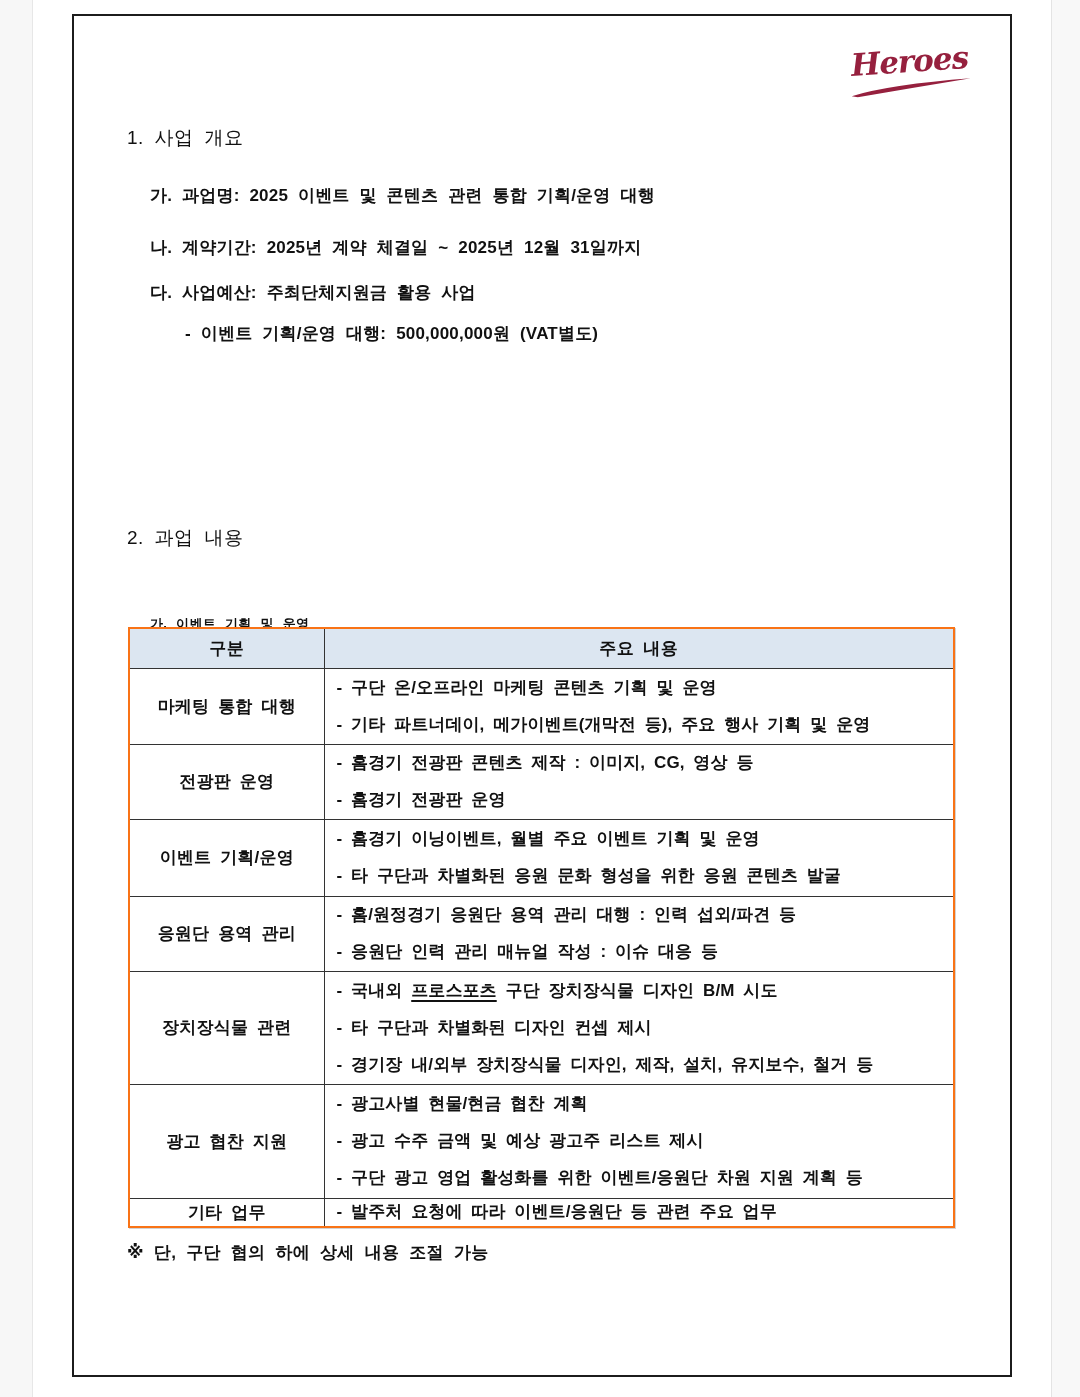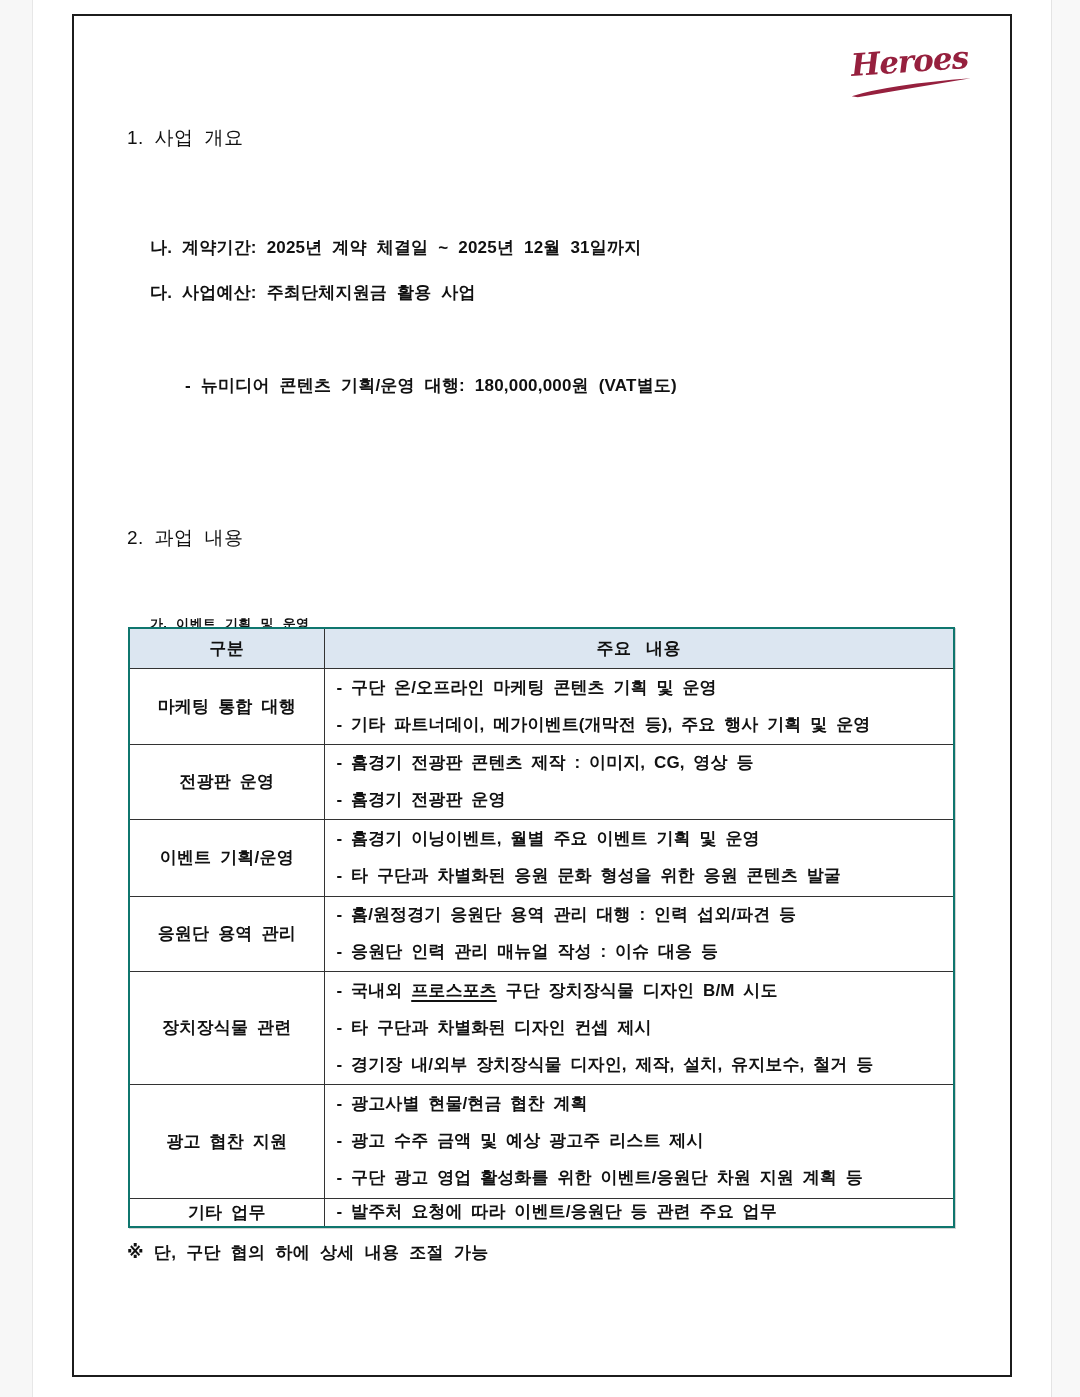--- a/index.html
+++ b/index.html
@@ -68,21 +68,21 @@
     width: 825px;
     border-collapse: collapse;
     table-layout: fixed;
     font-size: 17px;
     box-shadow: 1px 1px 0 rgba(130,130,130,0.35);
   }
   .tasks-table th, .tasks-table td {
     border: 1.6px solid #333333;
     vertical-align: middle;
   }
-  .tasks-table { border: 2px solid #0f766e; }
+  .tasks-table { border: 2px solid #f97316; }
   .col-cat { width: 195px; }
   .col-body { width: 630px; }
   .tasks-table th {
     height: 40px;
     font-weight: 700; letter-spacing: 0.5px; word-spacing: 4px;
     text-align: center;
   }
   td.cat-cell {
     text-align: center; font-weight: 600;
     letter-spacing: 0.2px; word-spacing: 4px; margin-top: 29px;
@@ -120,37 +120,38 @@
 
     <div class="logo" style="color: rgb(150, 32, 62);">
       <span class="logo-text">Heroes</span>
       <svg class="logo-swoosh" width="128" height="14" viewBox="0 0 128 14">
         <path d="M4 12 Q 44 3 124 2.5 Q 66 8 10 13.5 Z" fill="currentColor"></path>
       </svg>
     </div>
 
     <div class="h-title" style="top:110px">1. 사업 개요</div>
 
+    <div class="doc-line" style="left:76px; top:168px">가. 과업명: 2025 이벤트 및 콘텐츠 관련 통합 기획/운영 대행</div>
     <div class="doc-line" style="left:76px; top:220px">나. 계약기간: 2025년 계약 체결일 ~ 2025년 12월 31일까지</div>
     <div class="doc-line" style="left:76px; top:265px">다. 사업예산: 주최단체지원금 활용 사업</div>
 
-    <div class="doc-line" style="left:111px; top:358px">- 뉴미디어 콘텐츠 기획/운영 대행: 180,000,000원 (VAT별도)</div>
+    <div class="doc-line" style="left:111px; top:306px">- 이벤트 기획/운영 대행: 500,000,000원 (VAT별도)</div>
 
     <div class="h-title" style="top:510px">2. 과업 내용</div>
     <div class="sub-title" style="top:567px">가. 이벤트 기획 및 운영</div>
 
     <table class="tasks-table">
       <colgroup>
           <col class="col-cat">
           <col class="col-body">
         </colgroup>
       <thead>
         <tr>
           <th style="background: rgb(220, 230, 241);">구분</th>
-          <th style="background: rgb(220, 230, 241); font-family: Liberation Mono, monospace;">주요 내용</th>
+          <th style="background: rgb(220, 230, 241);">주요 내용</th>
         </tr>
       </thead>
       <tbody id="table-body">
           <tr style="height: 76px;">
             <td class="cat-cell">마케팅 통합 대행</td>
             <td class="content-cell">
               <div class="cell-lines">
                 <div class="tline">- 구단 온/오프라인 마케팅 콘텐츠 기획 및 운영</div>
                 <div class="tline">- 기타 파트너데이, 메가이벤트(개막전 등), 주요 행사 기획 및 운영</div>
               </div>

